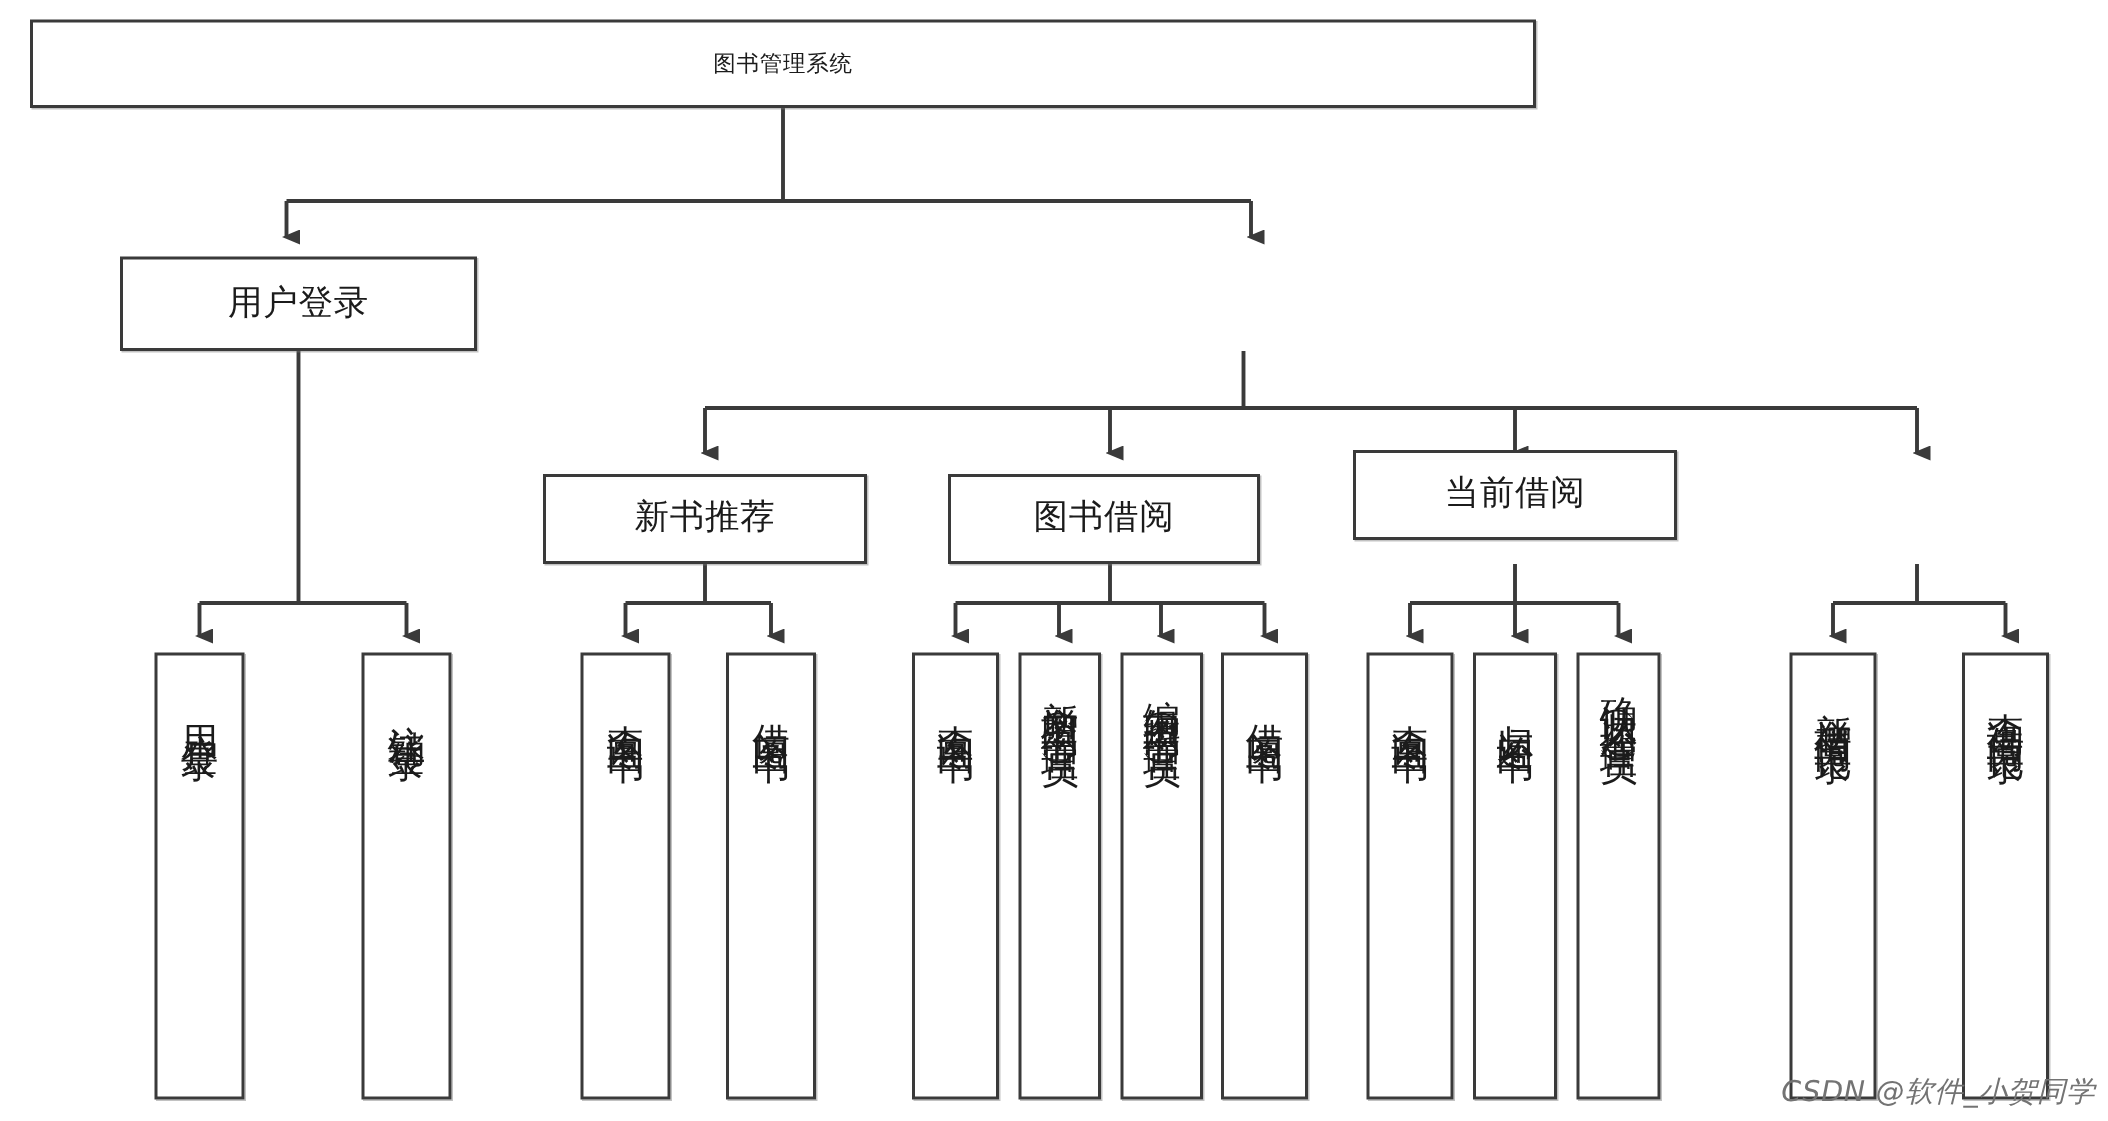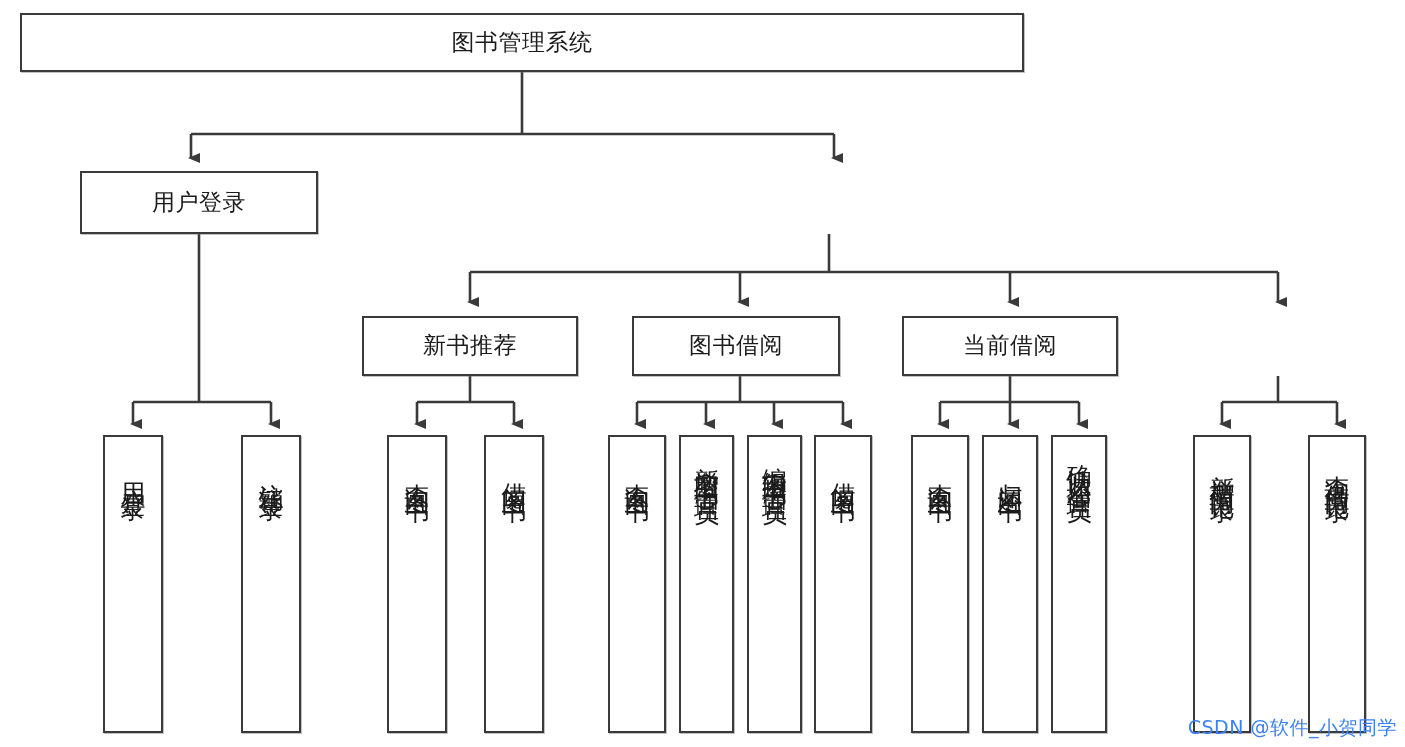--- a/index.html
+++ b/index.html
@@ -39,43 +39,44 @@
   .node .label {
     display: block;
     text-align: center;
     line-height: 1.18;
     letter-spacing: 0.5px;
   }
   .node.horizontal .label {
     font-size: 23px;
   }
   .node.root .label {
-    font-size: 23px;
+    font-size: 15px;
   }
   .node.vertical {
     align-items: flex-start;
     padding-top: 26px;
   }
   .node.vertical .label {
     writing-mode: vertical-rl;
     text-orientation: upright;
     font-size: 25px;
     letter-spacing: 5px;
     line-height: 1;
     white-space: nowrap;
   }
   .watermark {
     position: absolute;
     right: 8px;
     bottom: 6px;
     font-size: 19px;
-    color: #3b82f6;
+    color: #737373;
     letter-spacing: 0.5px;
     white-space: nowrap;
     font-family: "DejaVu Sans", "Liberation Sans", sans-serif;
+    font-style: italic;
   }
 </style>
 </head>
 <body>
 
 <div id="canvas">
 
   <svg id="wires" viewBox="0 0 1405 747">
     <defs>
       <marker id="arrow" markerWidth="12" markerHeight="12" refX="5" refY="9" orient="auto" markerUnits="userSpaceOnUse">
@@ -136,21 +137,21 @@
 
 
   <div class="node horizontal" style="left:362px; top:316px; width:216px; height:60px;">
     <span class="label">新书推荐</span>
   </div>
 
   <div class="node horizontal" style="left:632px; top:316px; width:208px; height:60px;">
     <span class="label">图书借阅</span>
   </div>
 
-  <div class="node horizontal" style="left:902px; top:316px; width:216px; height:60px;">
+  <div class="node horizontal" style="left:902px; top:300px; width:216px; height:60px;">
     <span class="label">当前借阅</span>
   </div>
 
 
   <div class="node vertical" style="left:103px; top:435px; width:60px; height:298px;">
     <span class="label">用户登录</span>
   </div>
 
   <div class="node vertical" style="left:241px; top:435px; width:60px; height:298px;">
     <span class="label">注销登录</span>

